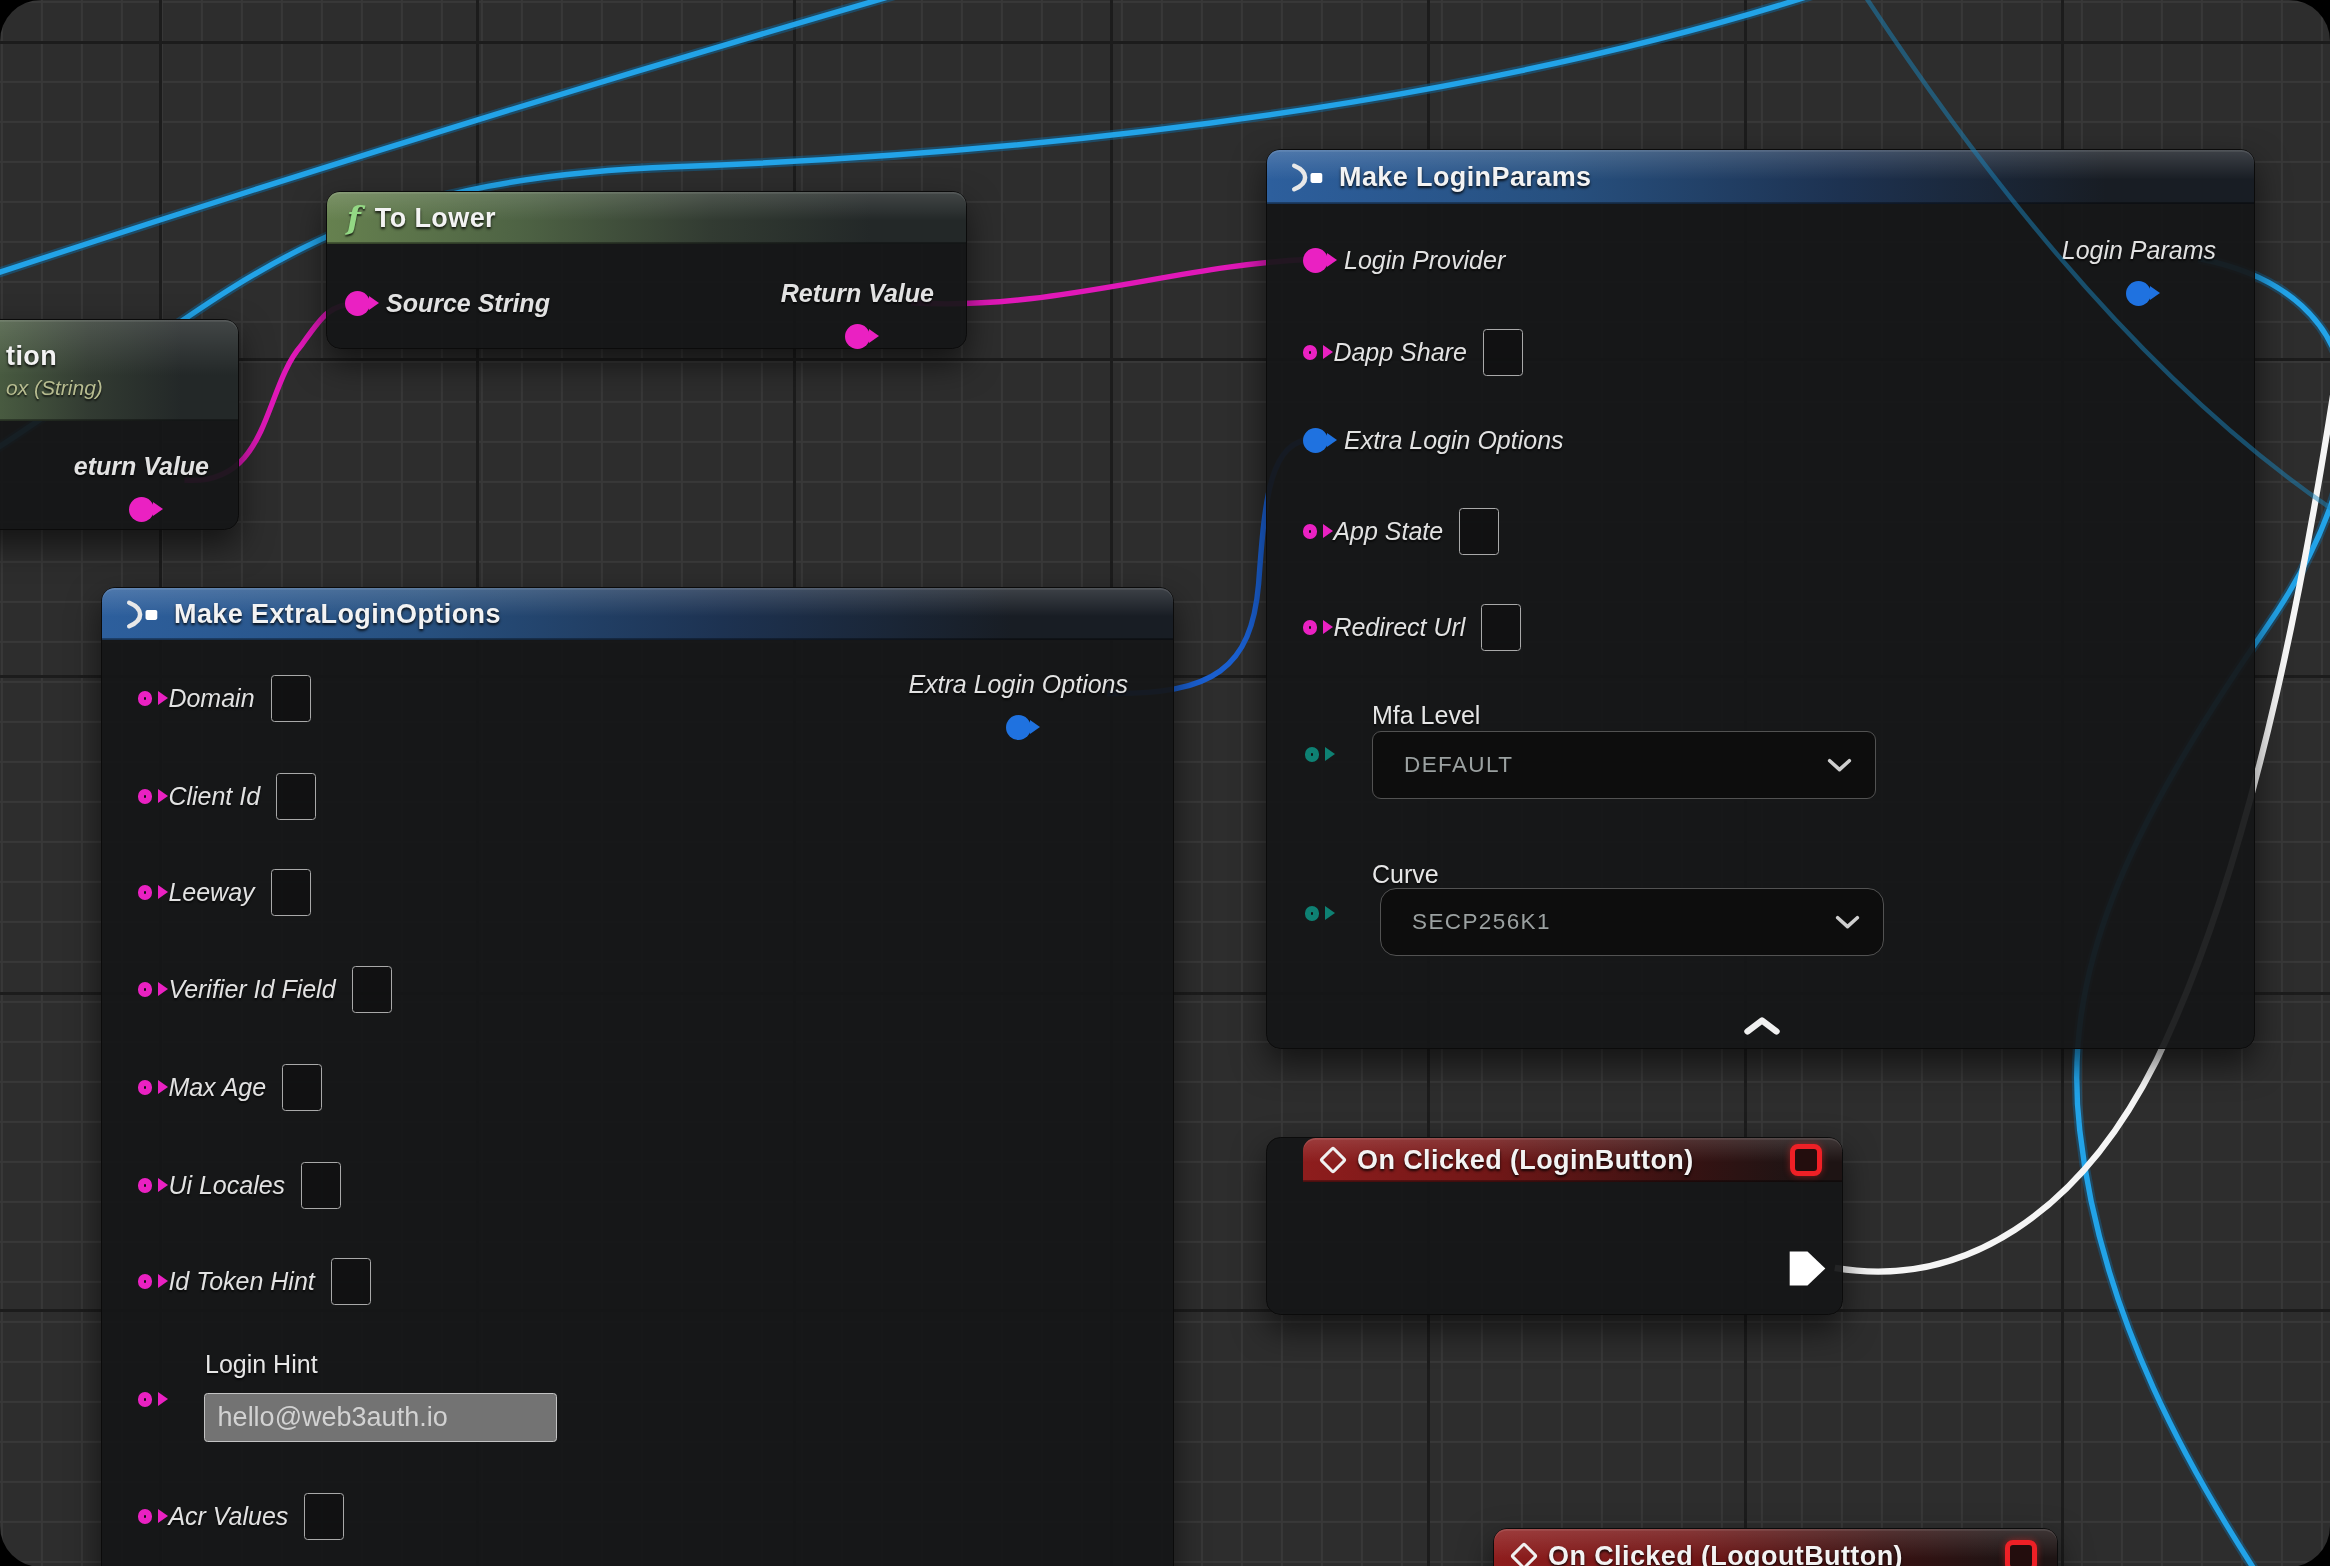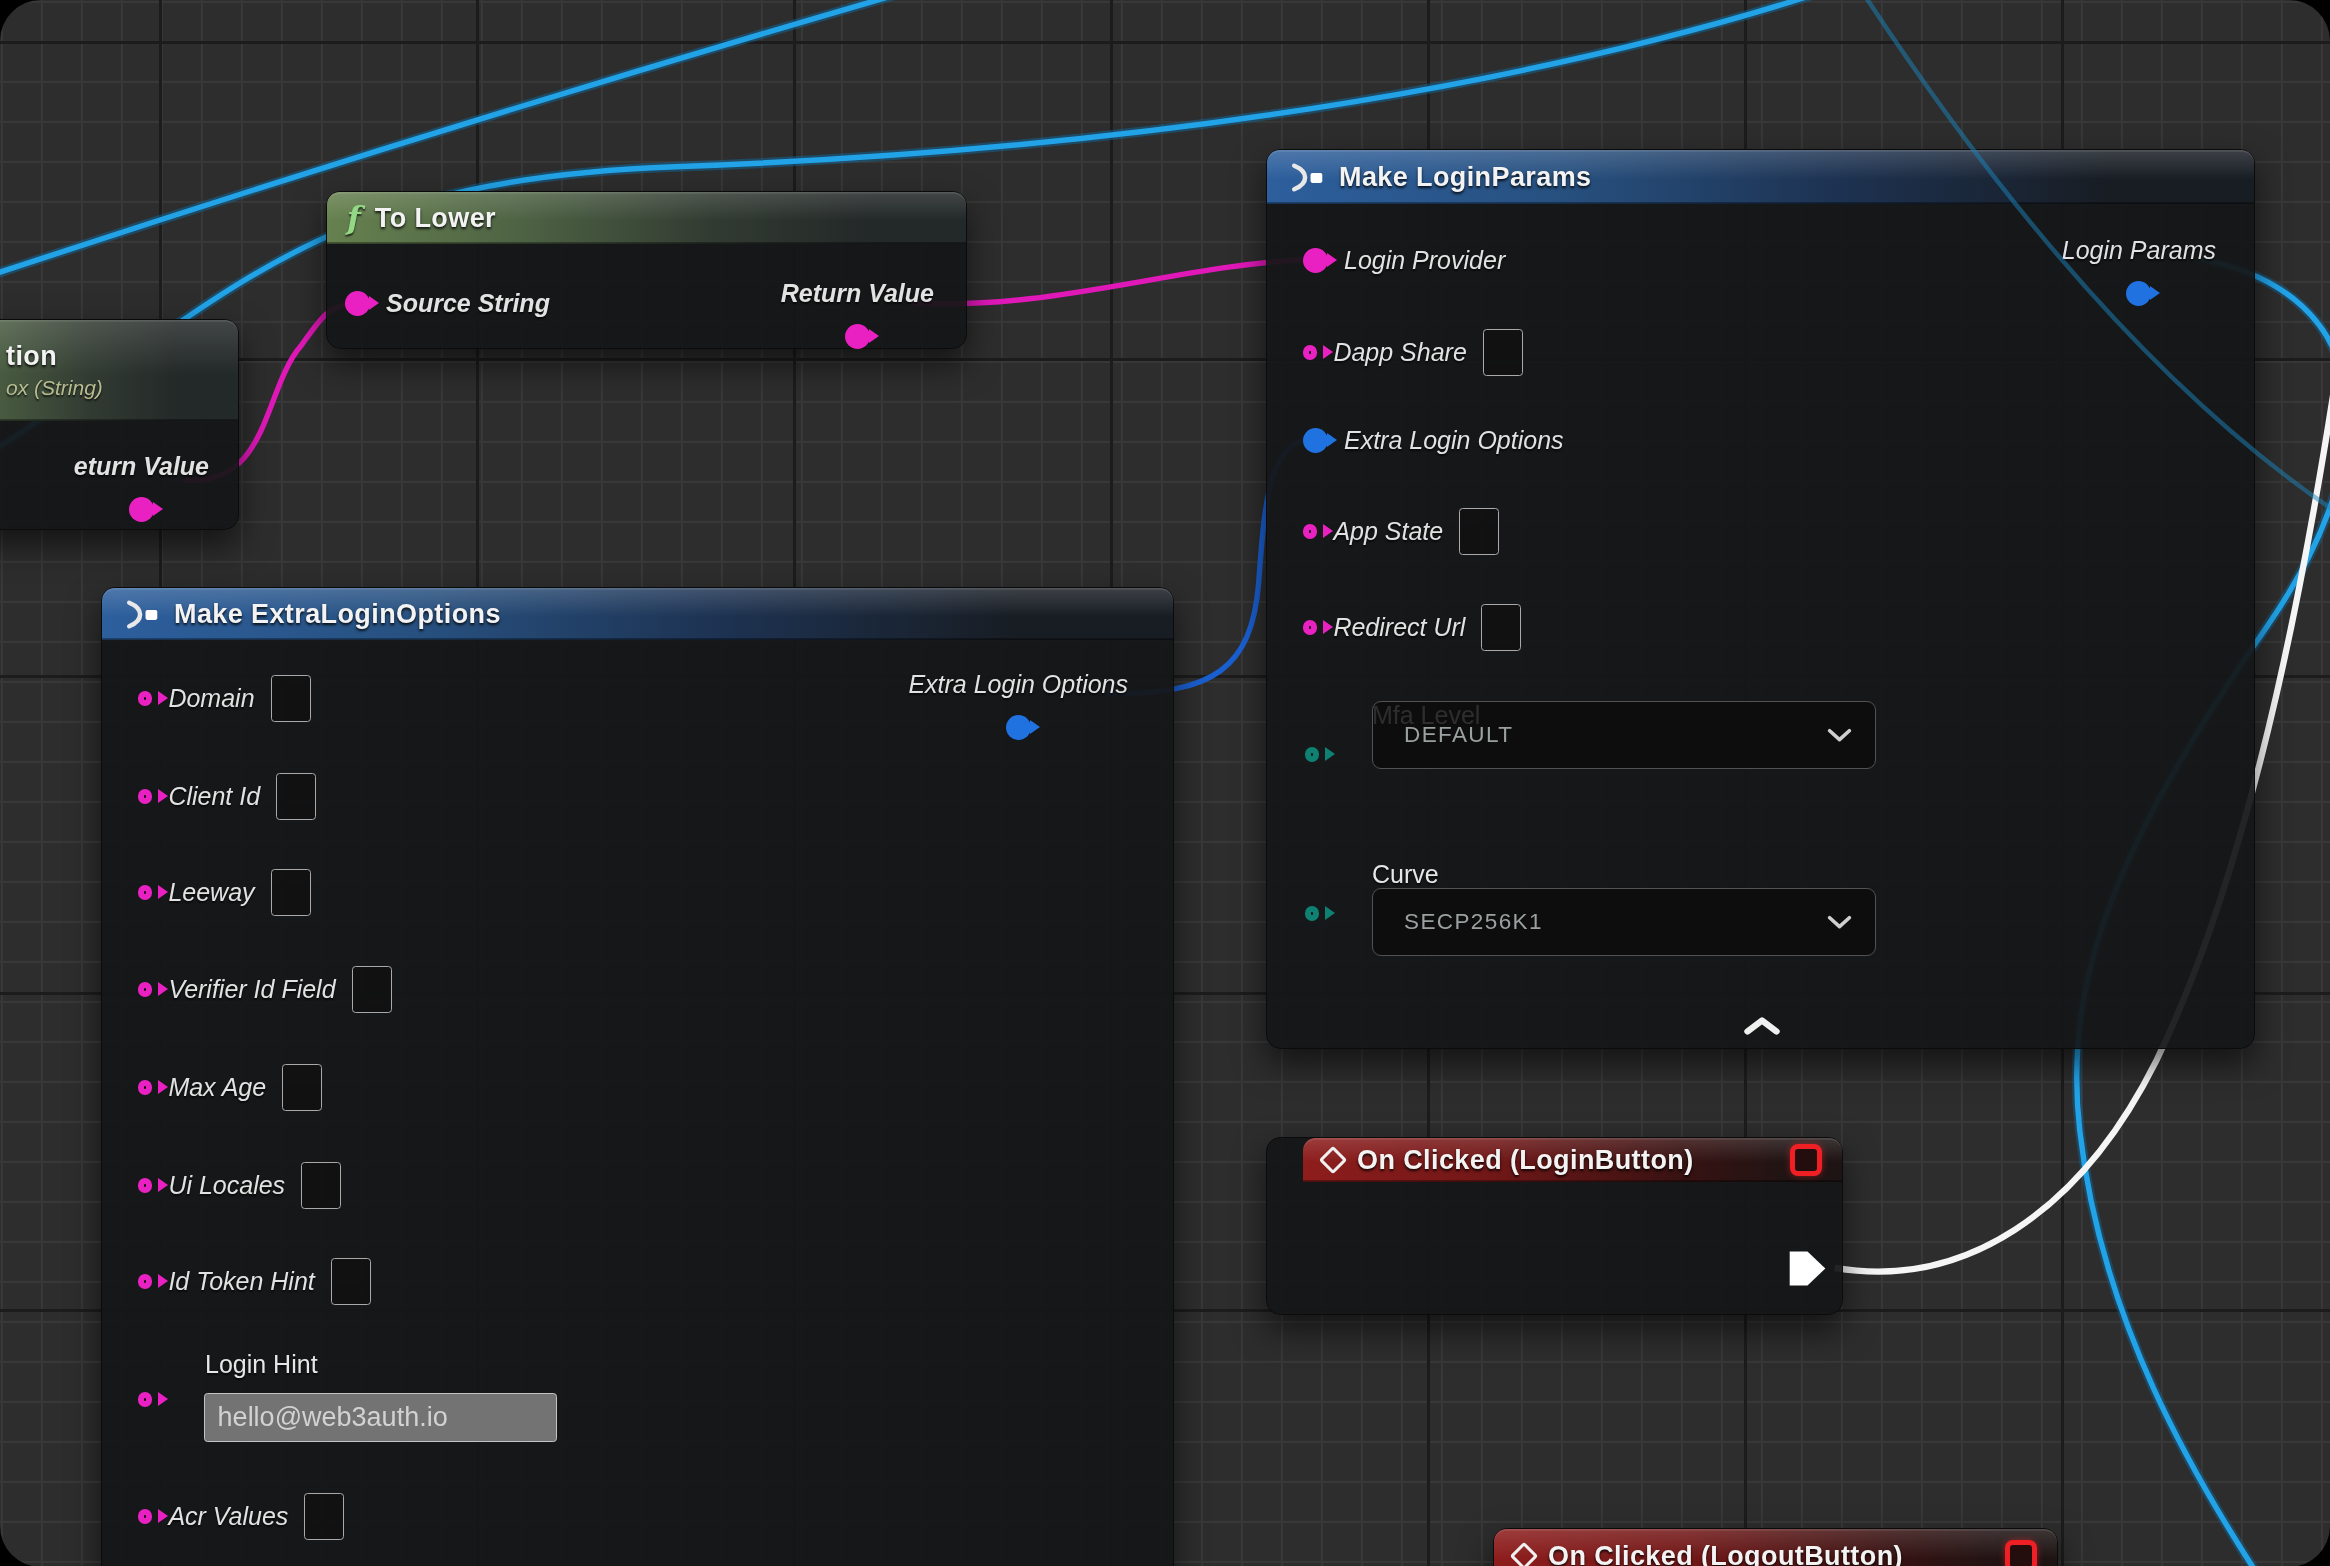--- a/index.html
+++ b/index.html
@@ -208,32 +208,32 @@
     <div class="row" style="left:36px;top:453px;">
       <span class="dot ring c-mag"></span>
       <span class="lbl">Redirect Url</span>
       <span class="cbox"></span>
     </div>
 
     <div class="flabel" style="left:105px;top:551px;">Mfa Level</div>
     <div class="row" style="left:38px;top:580px;">
       <span class="dot ring c-teal"></span>
     </div>
-    <div class="dd" style="left:105px;top:551px;">
+    <div class="dd" style="left:105px;top:581px;">
       <span class="ddv">DEFAULT</span>
       <svg width="25" height="14.4" viewBox="0 0 28 16">
         <polyline points="3,3 14,13 25,3" stroke="#cfcfcf" stroke-width="4" fill="none" stroke-linecap="round" stroke-linejoin="round"></polyline>
       </svg>
     </div>
 
     <div class="flabel" style="left:105px;top:710px;">Curve</div>
     <div class="row" style="left:38px;top:739px;">
       <span class="dot ring c-teal"></span>
     </div>
-    <div class="dd" style="left:105px;top:738px;">
+    <div class="dd" style="left:113px;top:738px;border-radius:16px;">
       <span class="ddv">SECP256K1</span>
       <svg width="25" height="14.4" viewBox="0 0 28 16">
         <polyline points="3,3 14,13 25,3" stroke="#cfcfcf" stroke-width="4" fill="none" stroke-linecap="round" stroke-linejoin="round"></polyline>
       </svg>
     </div>
 
     <svg width="40" height="20" viewBox="0 0 44 22" style="position:absolute;left:475px;top:866px;">
       <polyline points="6,17 22,5 38,17" stroke="#f0f0f0" stroke-width="7" fill="none" stroke-linecap="round" stroke-linejoin="round"></polyline>
     </svg>
   </div>

